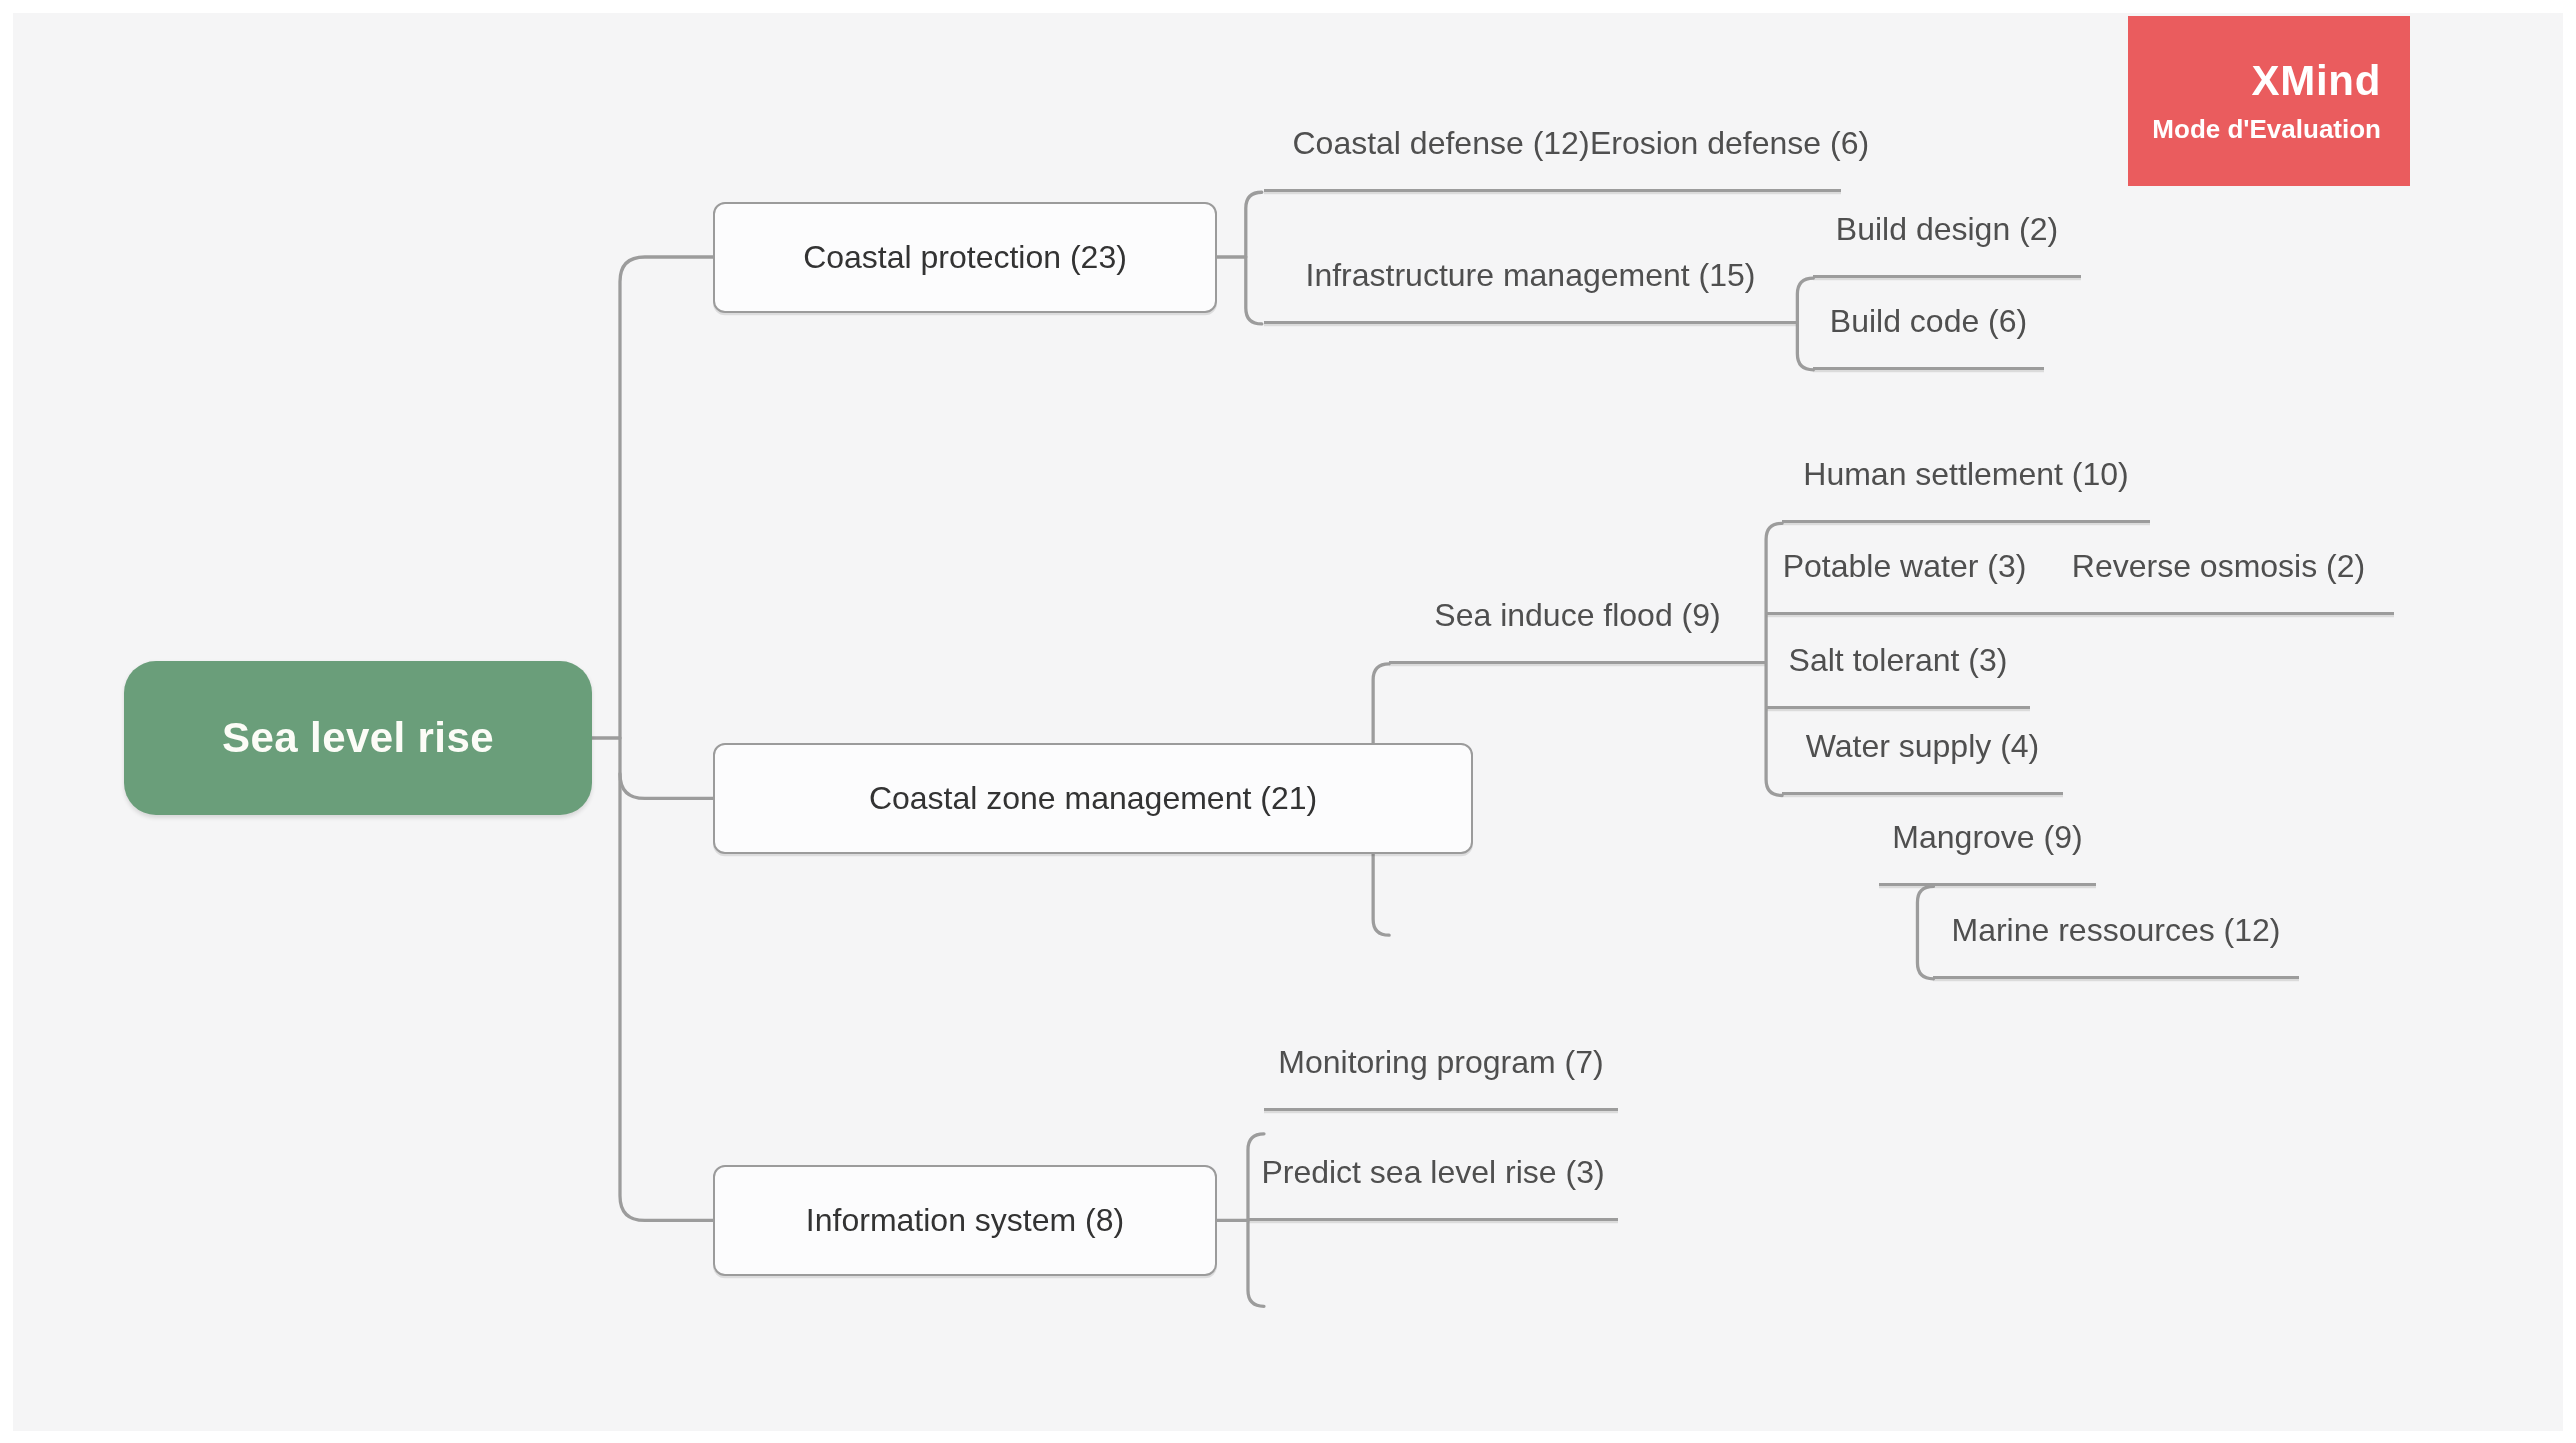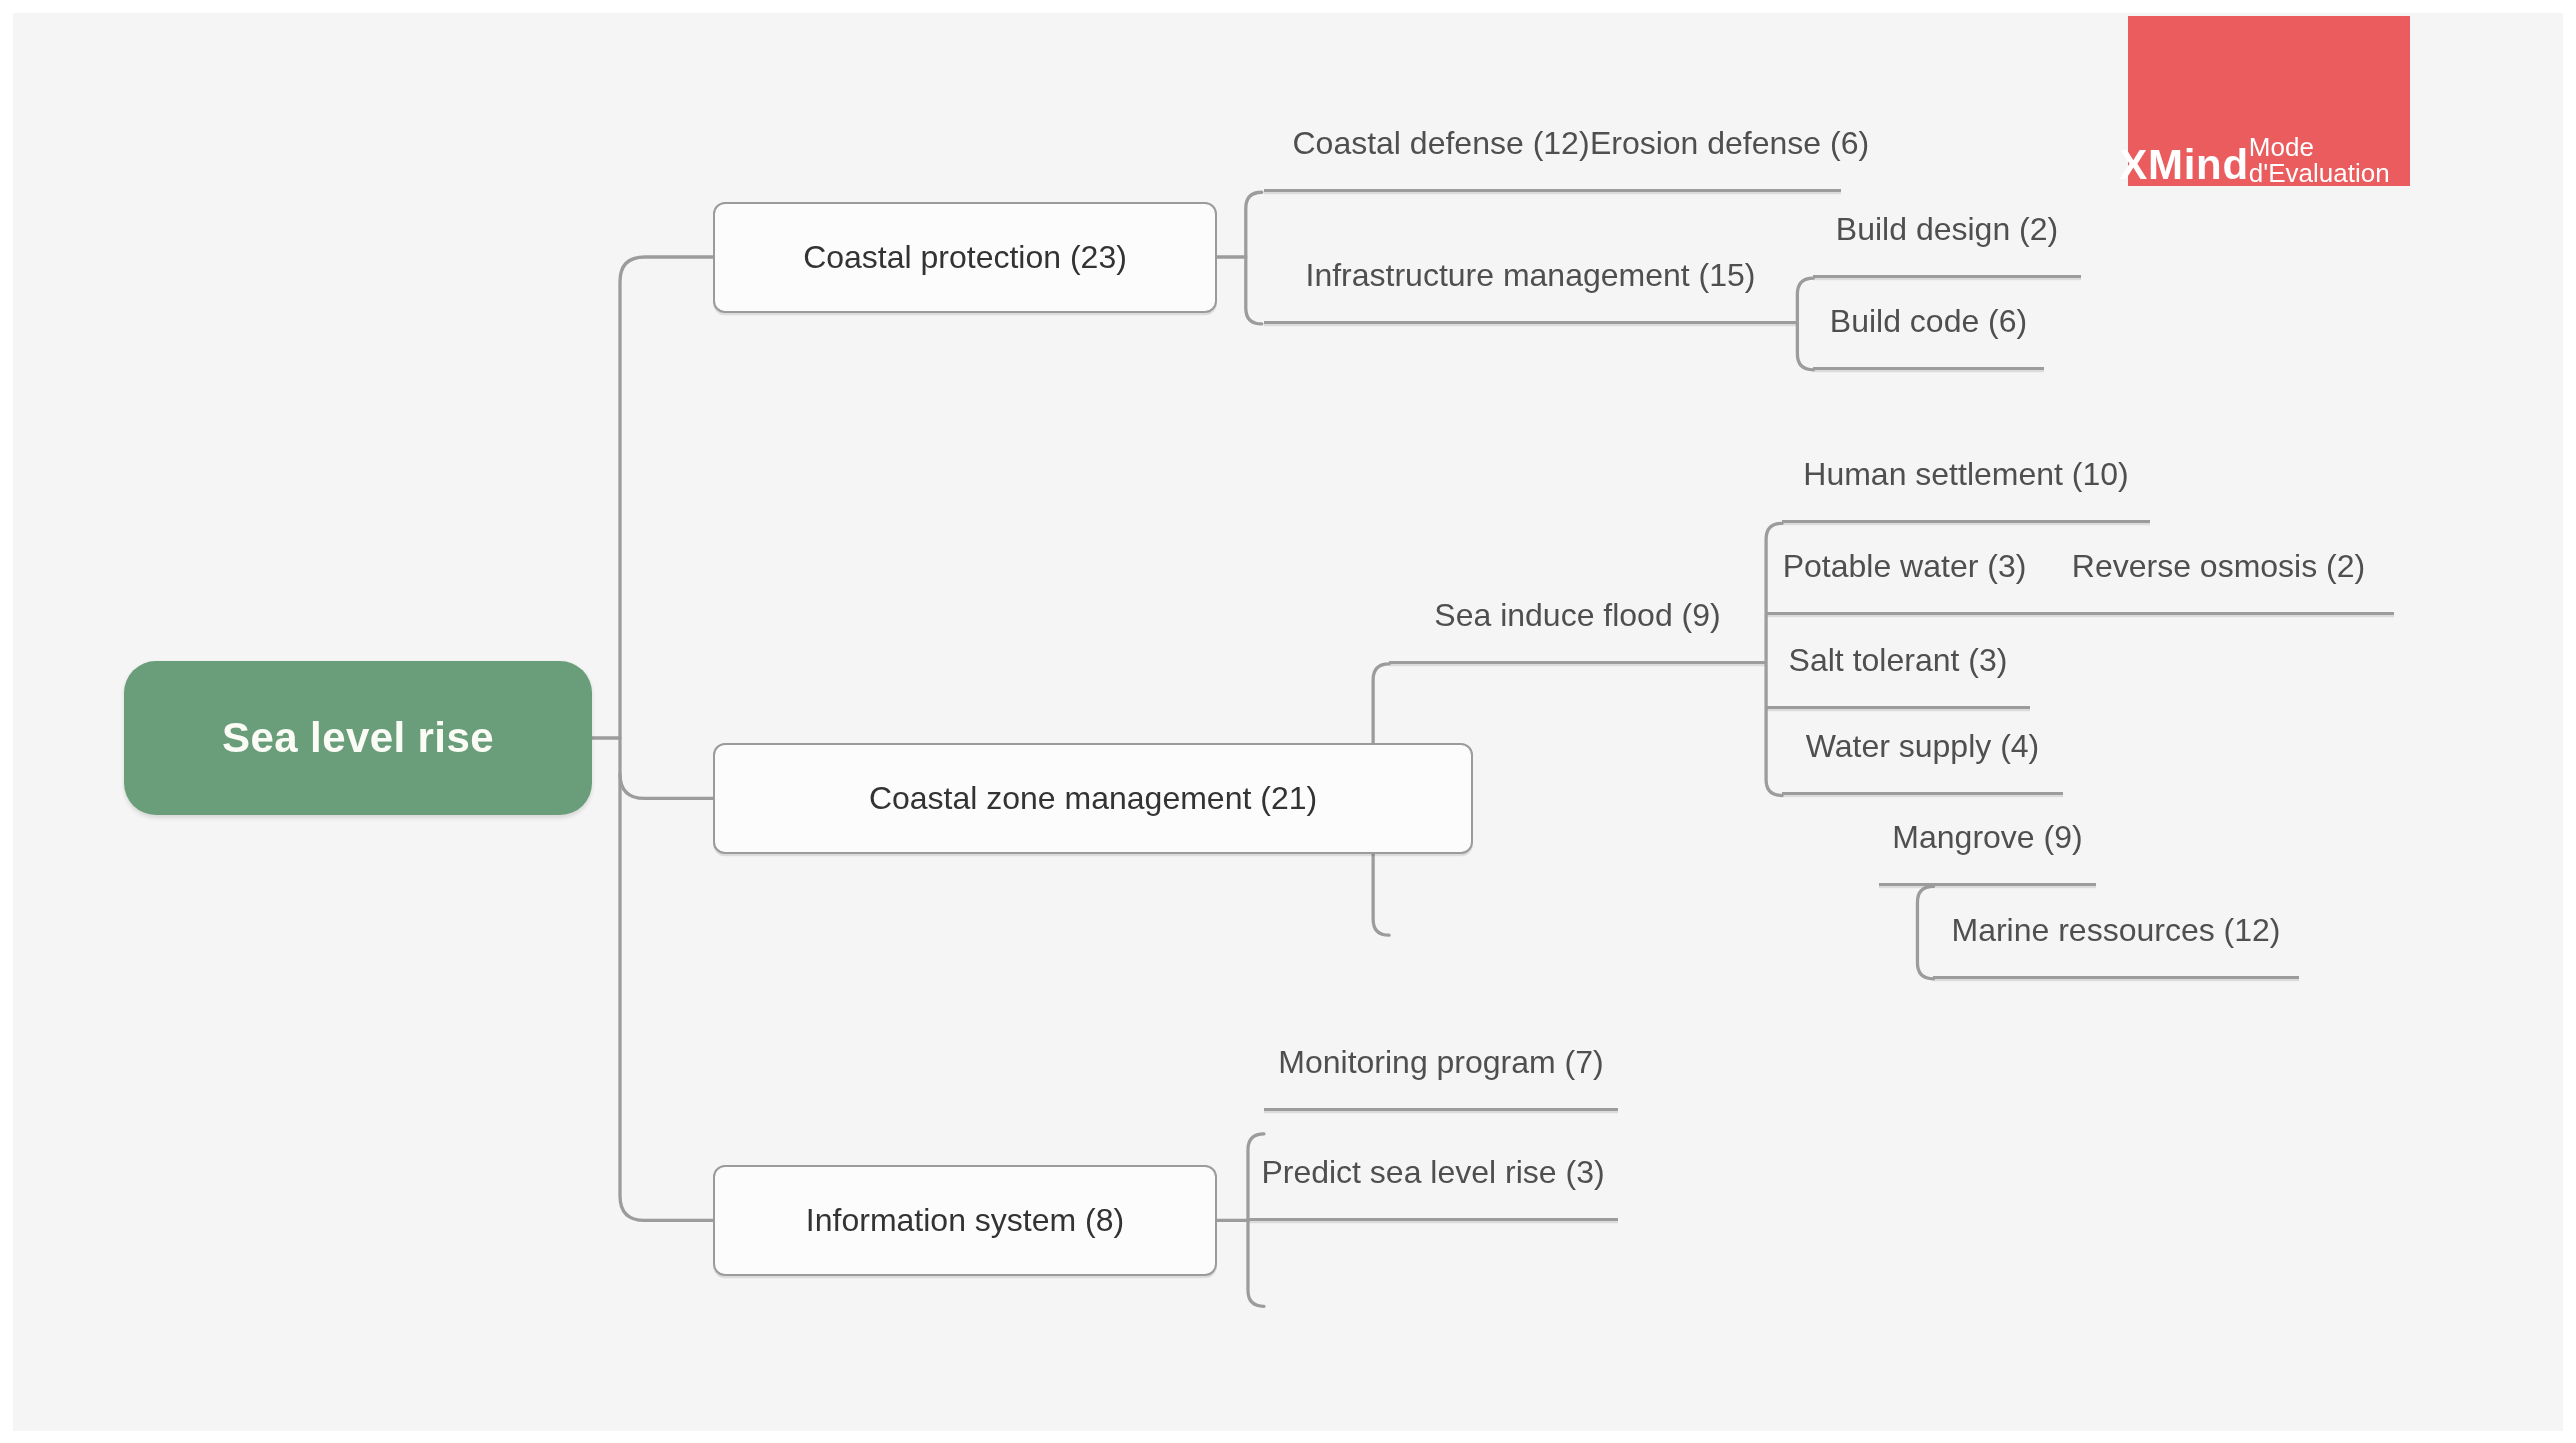--- a/index.html
+++ b/index.html
@@ -32,25 +32,25 @@
     display:flex;align-items:flex-end;justify-content:center;
     padding-bottom:27px;
     border-bottom:3.3px solid var(--line,#9c9c9c);
     color:#4f4f4f;font-size:32px;white-space:nowrap;
     box-shadow:0 2.2px 0 rgba(150,150,150,.28);
   }
 
   .watermark{
     position:absolute;left:2128px;top:16px;width:282px;height:170px;
     background:var(--badge-bg,#ea5c5e);box-sizing:border-box;
-    display:flex;flex-direction:row;align-items:flex-end;justify-content:center;
+    display:flex;flex-direction:column;align-items:flex-end;justify-content:center;
     padding-right:29px;color:#ffffff;
   }
   .watermark .brand{font-size:42px;font-weight:bold;letter-spacing:0.7px;line-height:1;}
-  .watermark .subtitle{font-size:26px;margin-top:14px;line-height:1;}
+  .watermark .subtitle{font-size:26px;margin-top:14px;line-height:1;font-weight:bold;}
 </style>
 </head>
 <body>
 
 <div class="page">
   <div class="canvas"></div>
 
   <svg class="wires" viewBox="0 0 3540 1984" xmlns="http://www.w3.org/2000/svg">
     <path d="M813 1014 H852"></path>
     <path d="M980 353 H886 Q852 353 852 387 V1643 Q852 1677 886 1677 H980"></path>

